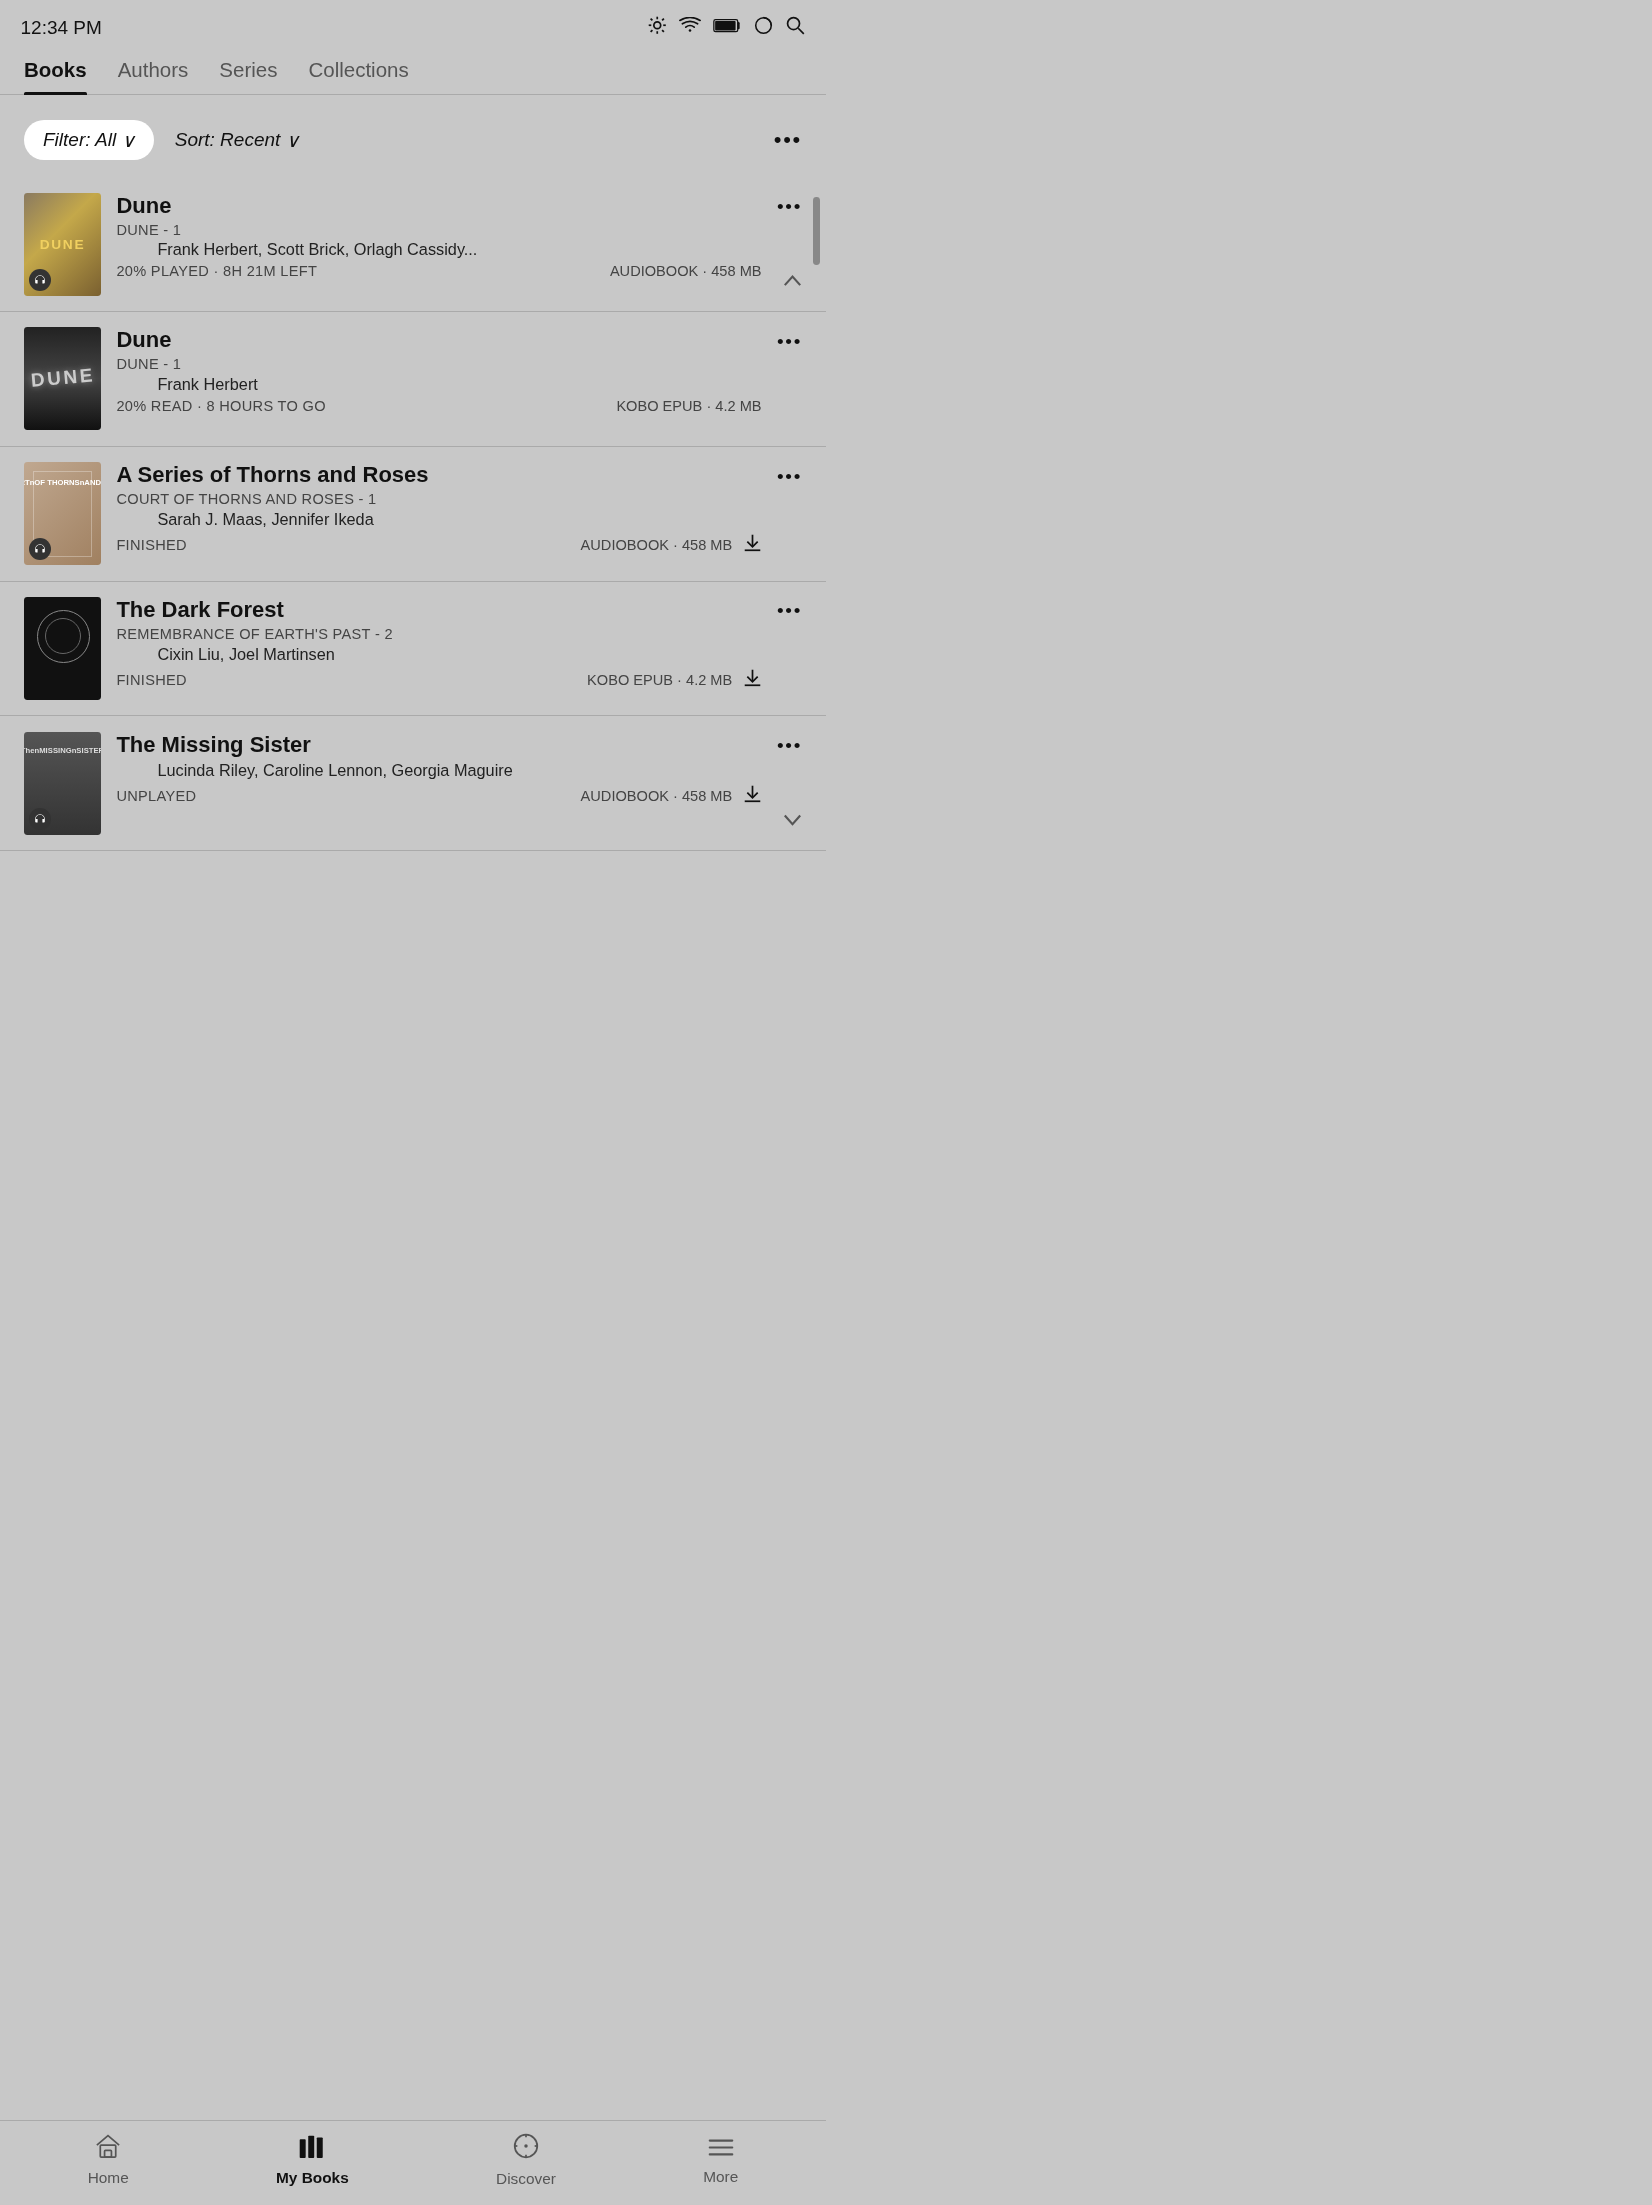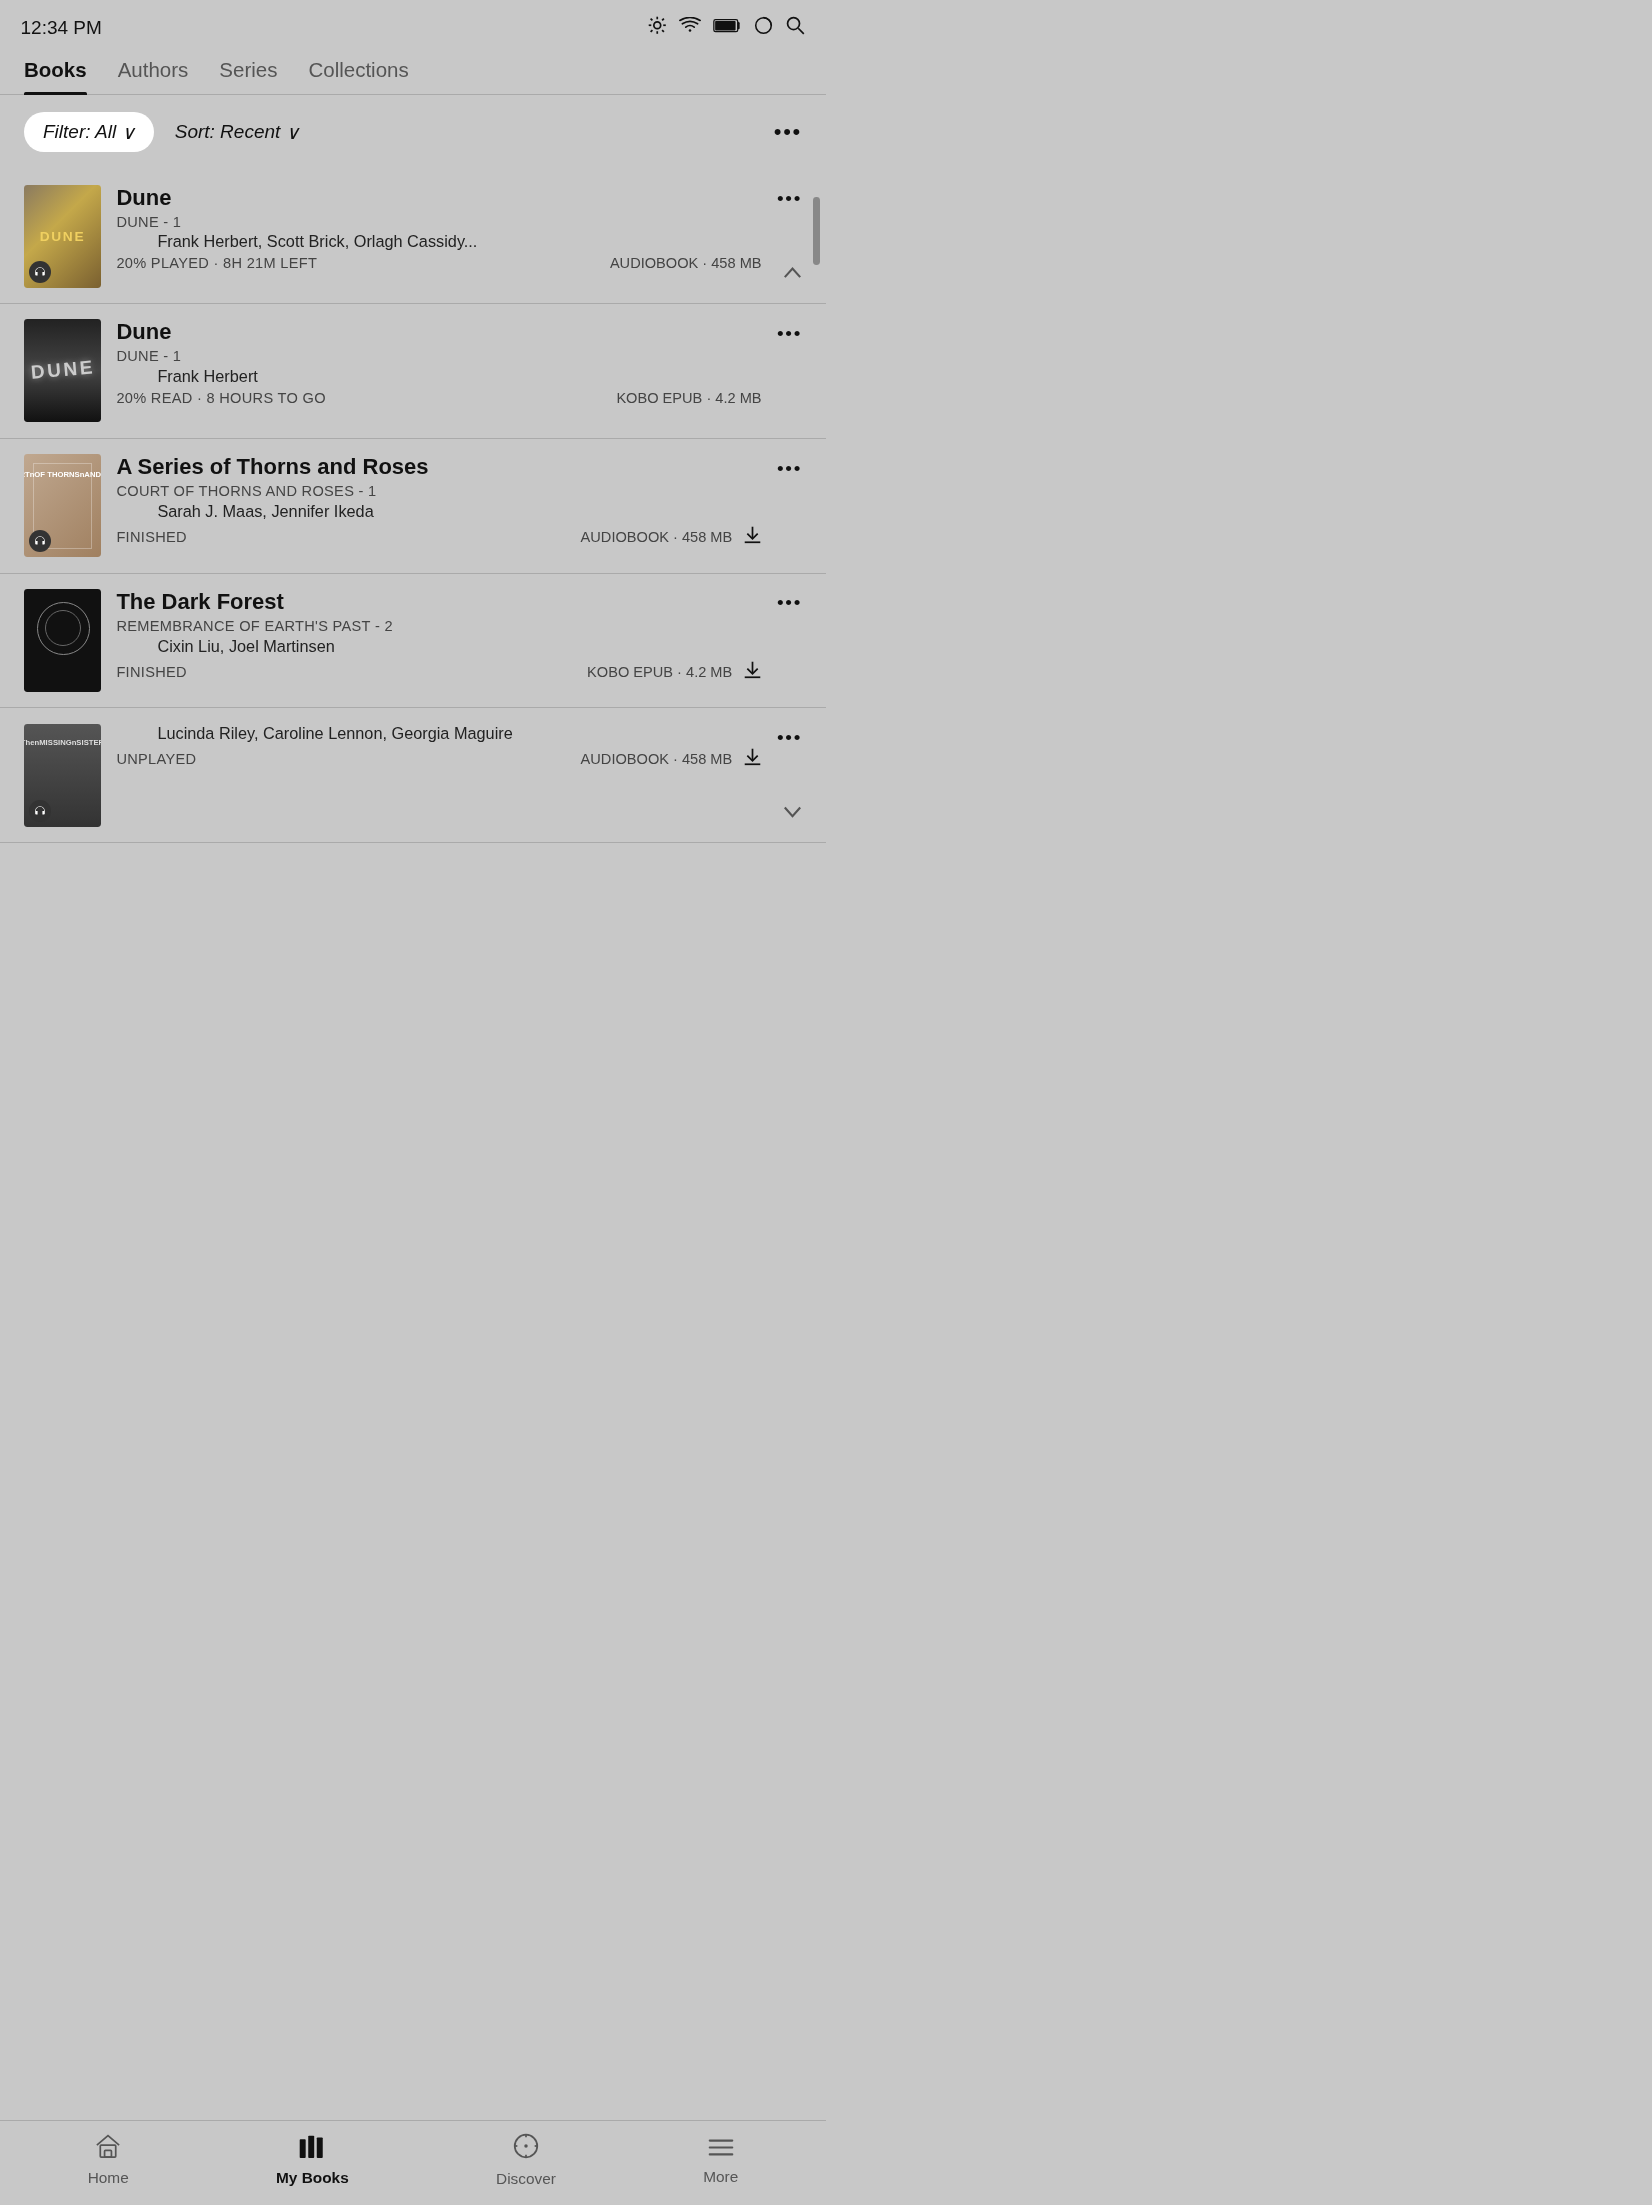--- a/index.html
+++ b/index.html
@@ -34,21 +34,21 @@
       font-size: 17px;
       color: #111;
     }
 
     
     .nav-tabs {
       display: flex;
       padding: 0 24px;
       gap: 31px;
       border-bottom: 0.9px solid #aaa;
-      margin-bottom: 0;
+      margin-bottom: 8px;
     }
     .nav-tab {
       padding: 8.6px 0 12px;
       font-size: 20.5px;
       color: #555;
       cursor: pointer;
       position: relative;
       font-weight: 400;
     }
     .nav-tab.active {
@@ -558,20 +558,21 @@
 
     <div class="book-item">
       <div class="book-cover cover-missing-sister">
         <div class="headphone-badge">
           <svg width="12" height="12" viewBox="0 0 20 20" fill="white">
             <path d="M10 2 C5.6 2 2 5.6 2 10 L2 14 C2 15.1 2.9 16 4 16 L6 16 L6 10 L3 10 C3 6.1 6.1 3 10 3 C13.9 3 17 6.1 17 10 L14 10 L14 16 L16 16 C17.1 16 18 15.1 18 14 L18 10 C18 5.6 14.4 2 10 2Z"></path>
           </svg>
         </div>
       </div>
       <div class="book-info">
+        <div class="book-title">The Missing Sister</div>
         <div class="book-author">Lucinda Riley, Caroline Lennon, Georgia Maguire</div>
         <div class="book-meta">
           <span class="book-status">UNPLAYED</span>
           <div style="display:flex;align-items:center;gap:10.3px;">
             <span class="book-format">AUDIOBOOK · 458 MB</span>
             <span class="download-icon">
               <svg width="19" height="19" viewBox="0 0 22 22" fill="none" stroke="#111" stroke-width="2">
                 <line x1="11" y1="2" x2="11" y2="15"></line>
                 <polyline points="5,10 11,16 17,10"></polyline>
                 <line x1="2" y1="20" x2="20" y2="20"></line>

